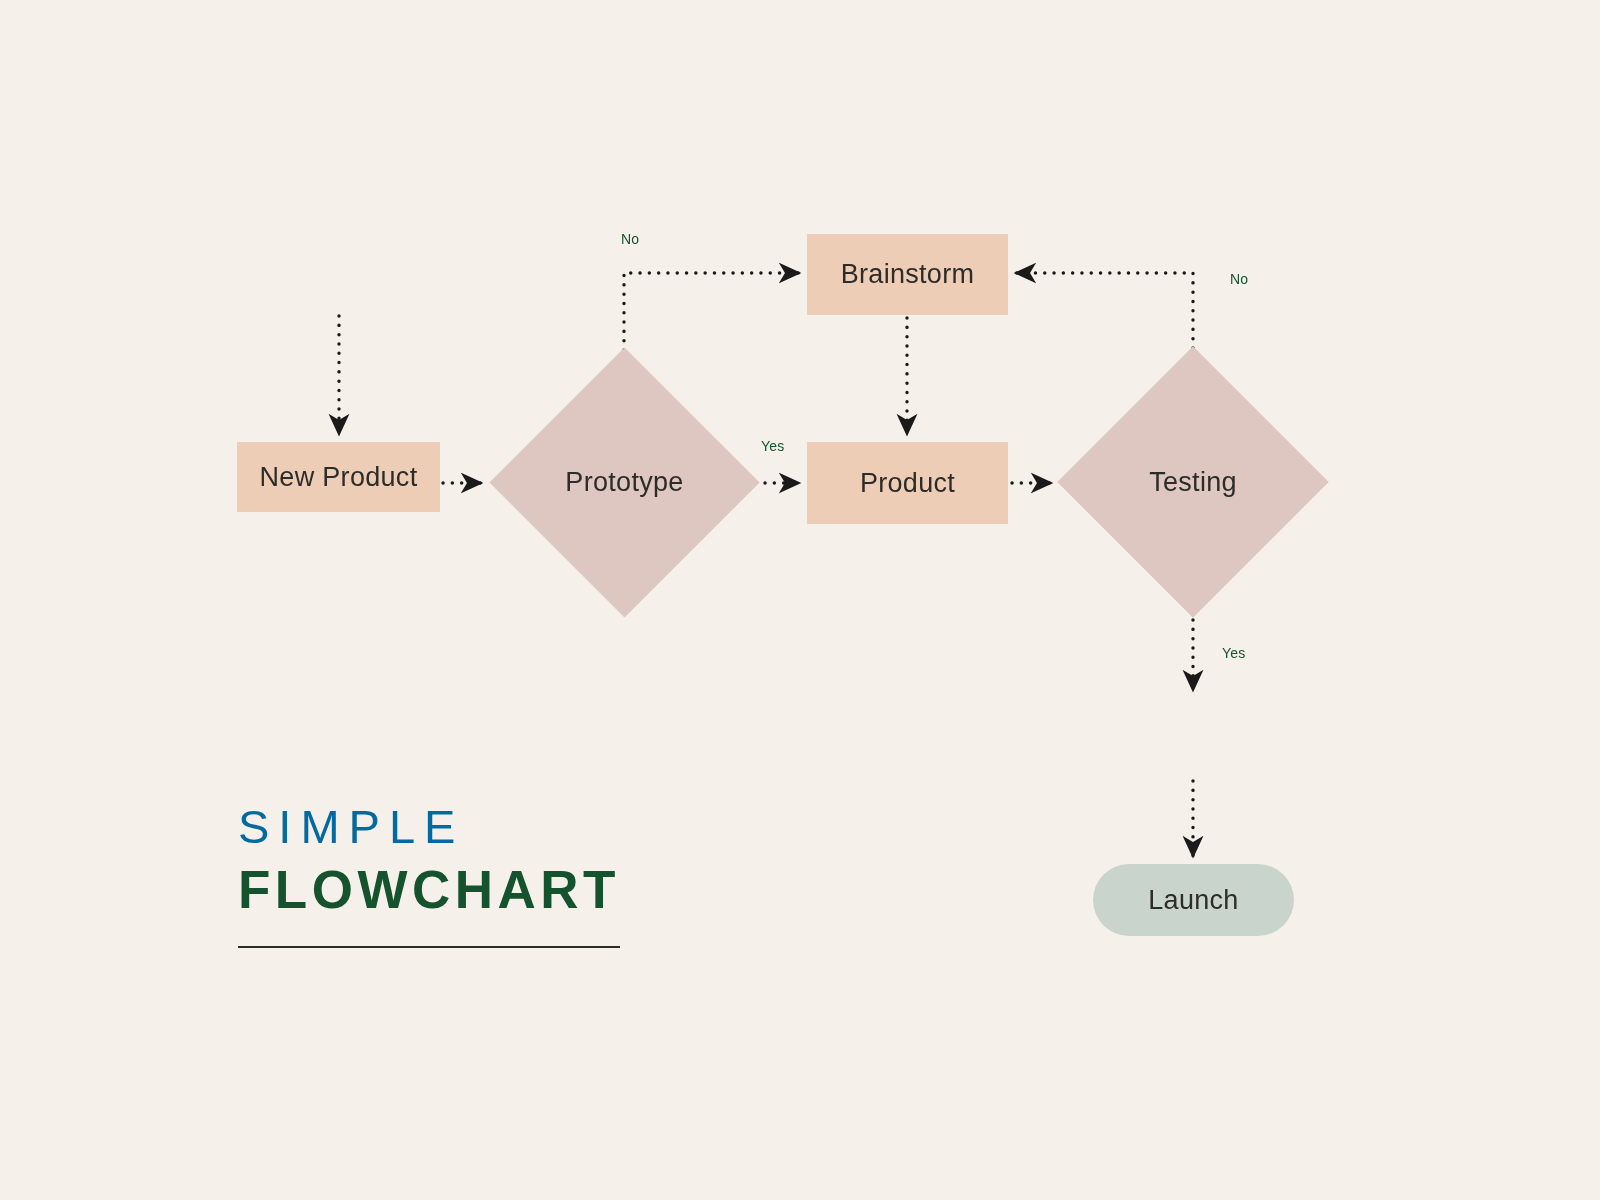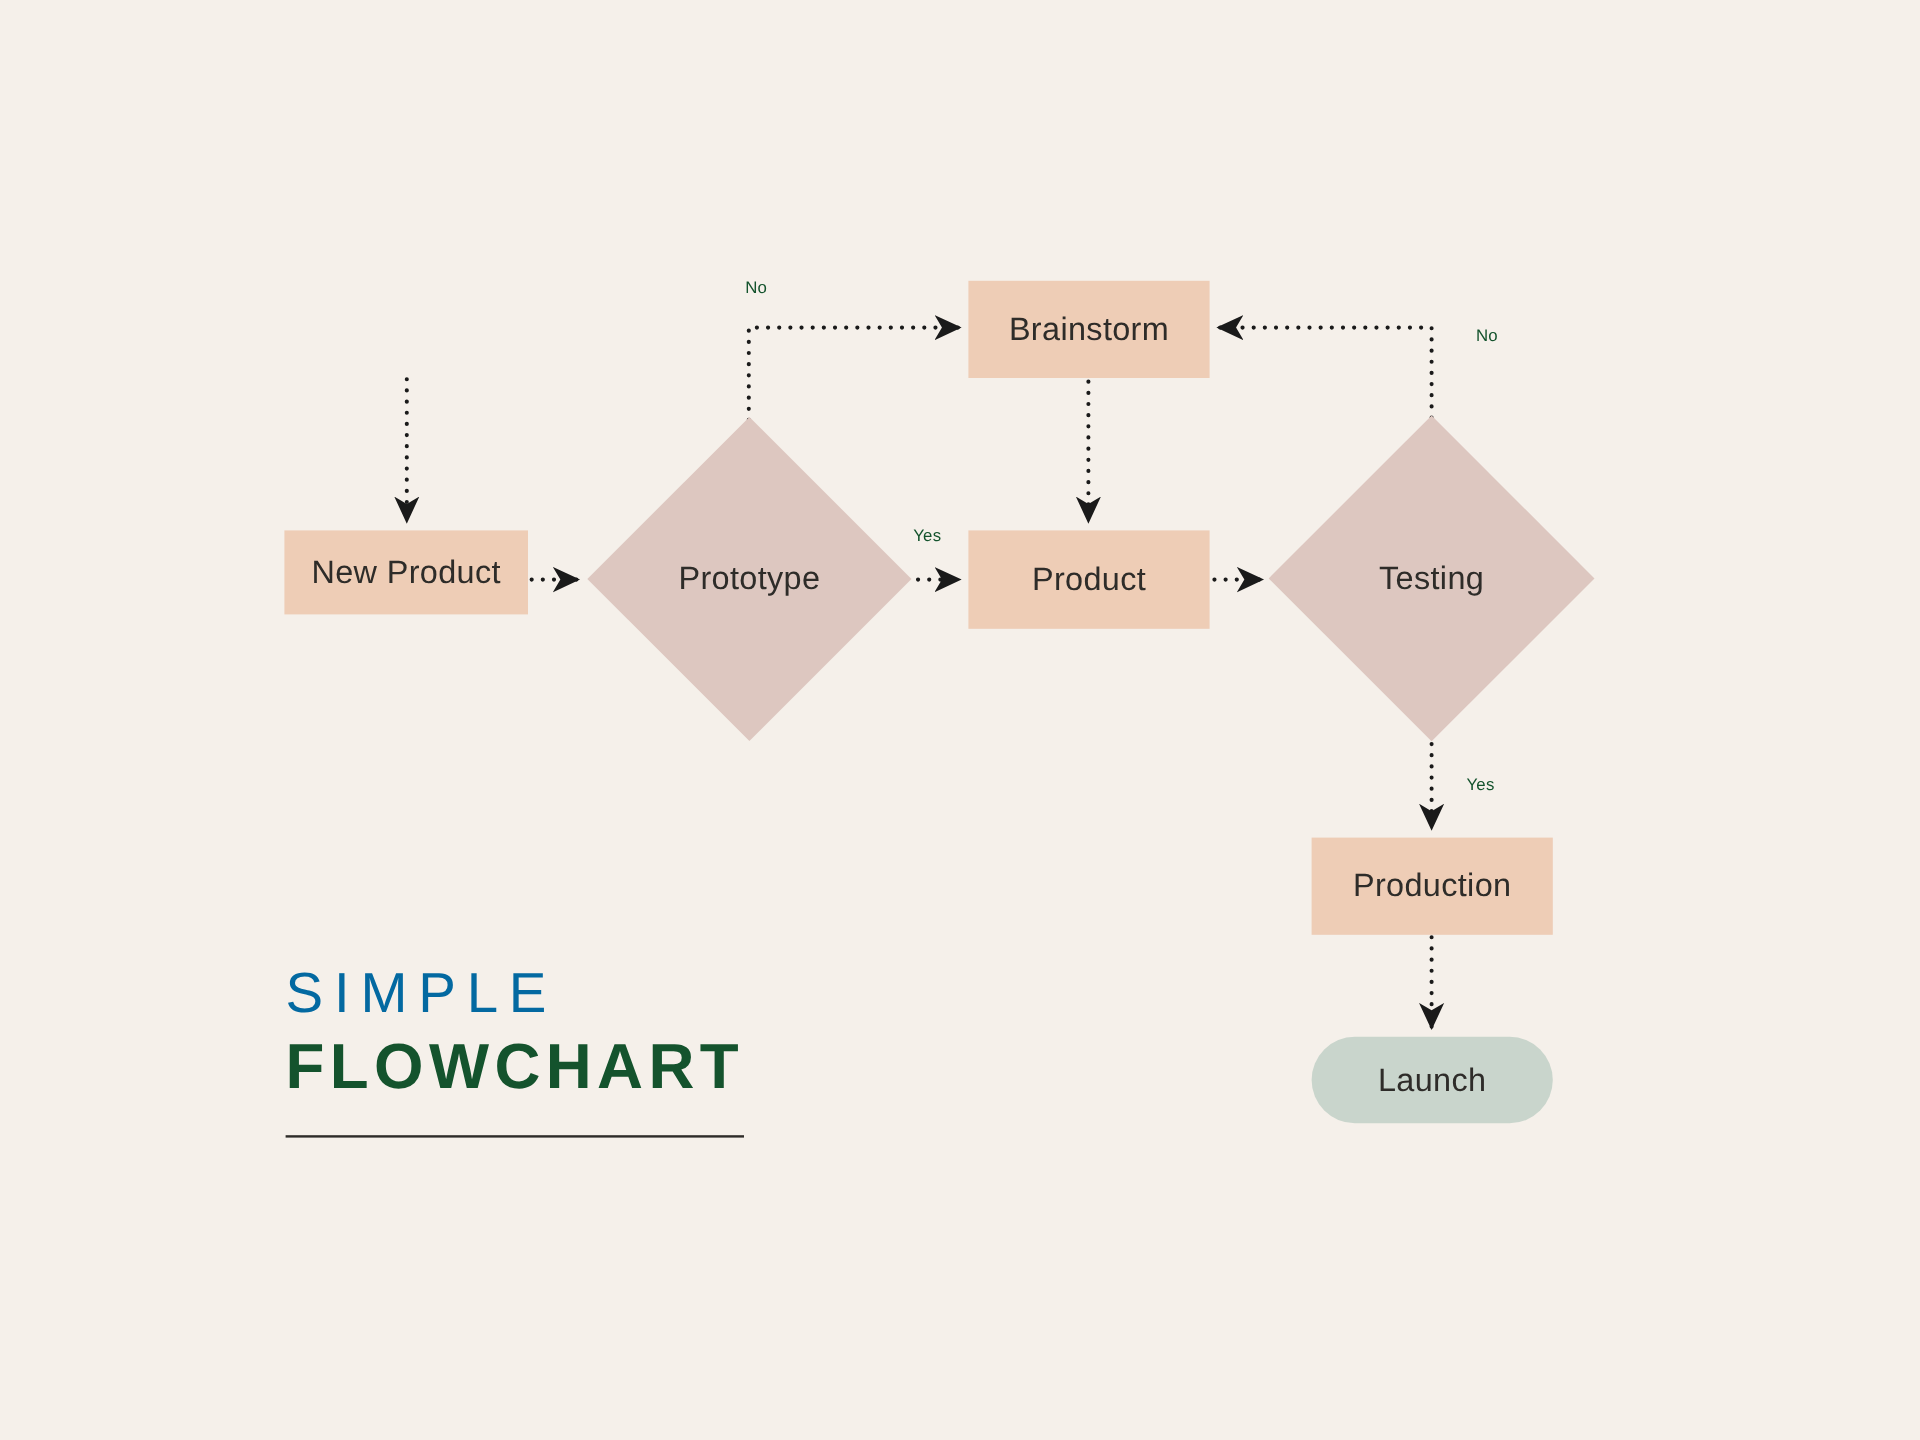--- a/index.html
+++ b/index.html
@@ -159,23 +159,20 @@
 
   <div class="node shape-process" style="left:807px; top:442px; width:201px; height:82px;">
     <span class="node-label">Product</span>
   </div>
 
   <div class="node shape-decision" style="left:1097px; top:386px; width:192px; height:192px;">
     <span class="diamond-fill"></span>
     <span class="node-label">Testing</span>
   </div>
 
-  <div class="node shape-process" style="left:1093px; top:698px; width:201px; height:81px;">
-    <span class="node-label">Production</span>
-  </div>
 
   <div class="node shape-terminator" style="left:1093px; top:864px; width:201px; height:72px;">
     <span class="node-label">Launch</span>
   </div>
 
   <div class="edge-label" style="left:621px; top:232px;">No</div>
   <div class="edge-label" style="left:1230px; top:272px;">No</div>
   <div class="edge-label" style="left:761px; top:439px;">Yes</div>
   <div class="edge-label" style="left:1222px; top:646px;">Yes</div>
 

